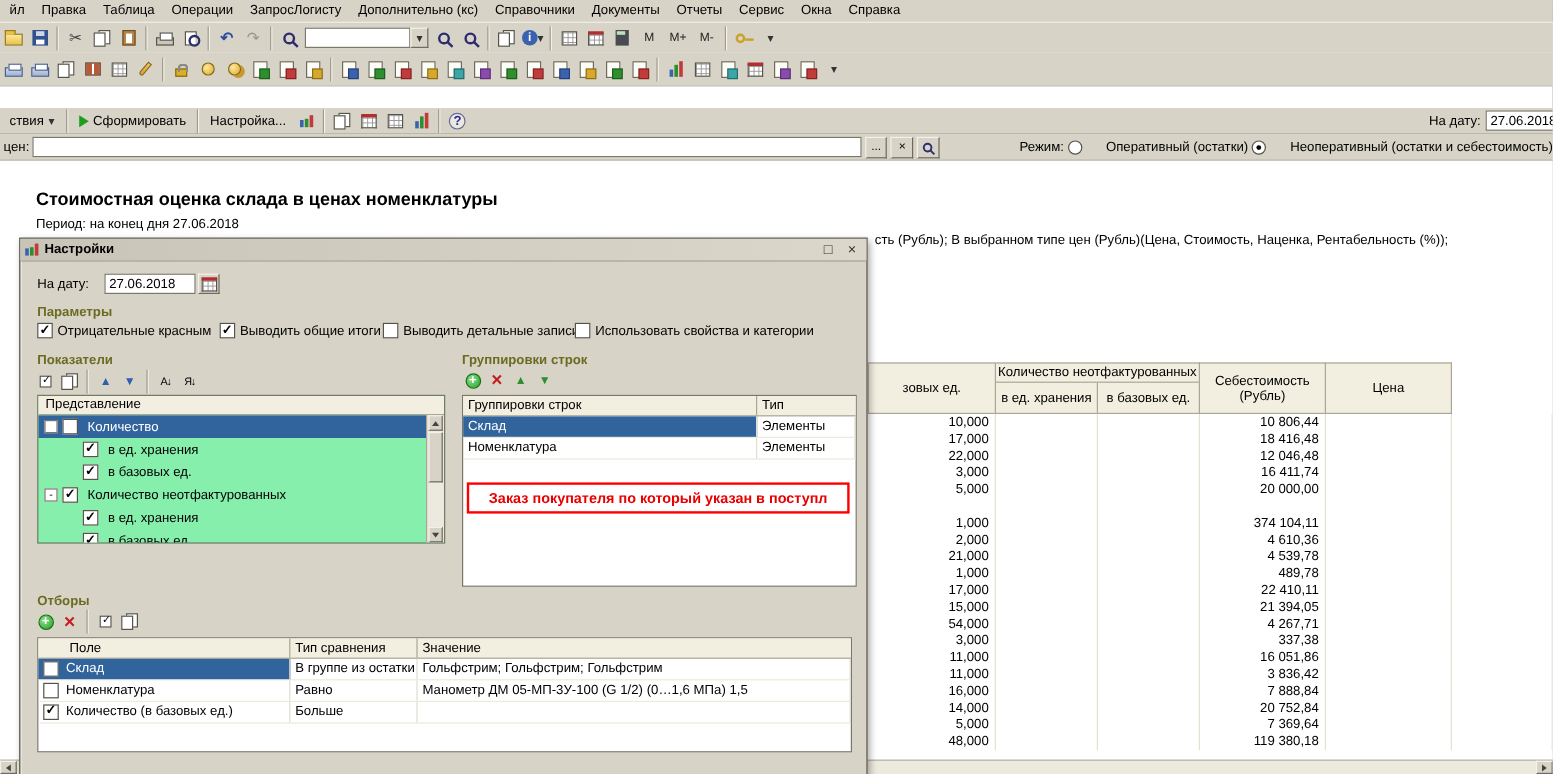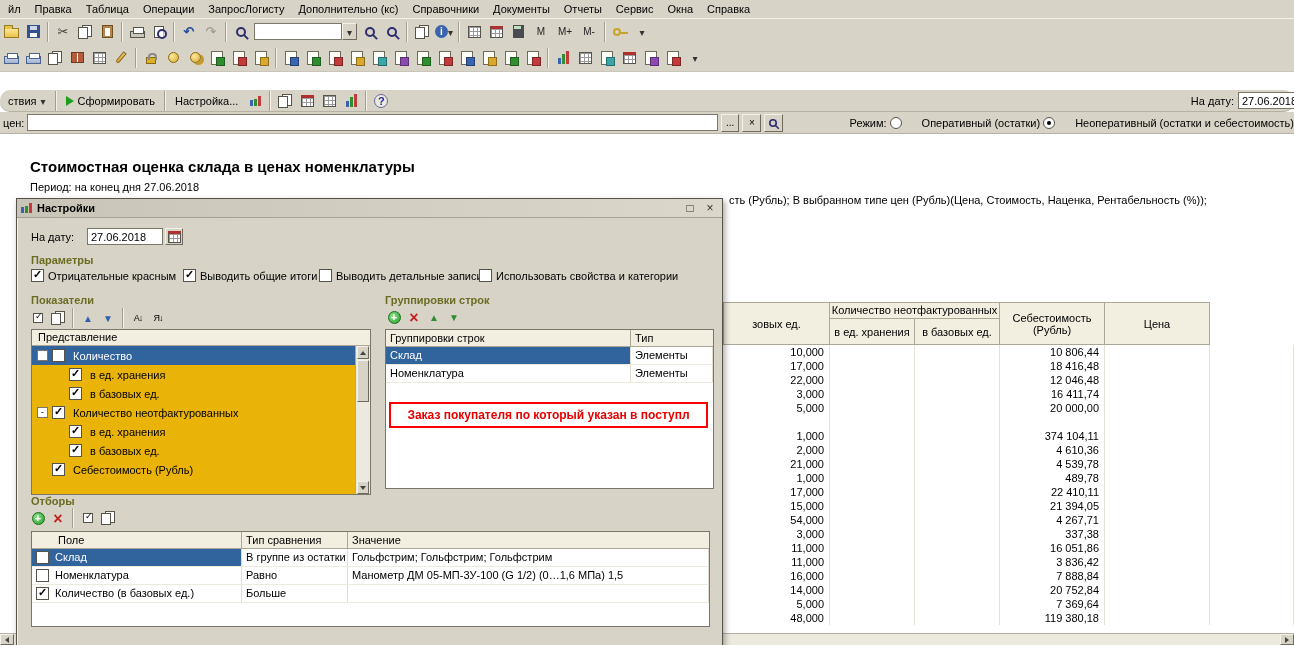--- a/index.html
+++ b/index.html
@@ -74,21 +74,21 @@
   .coin.coins { box-shadow:3px 2px 0 #c9982a; }
   .help { width:14px; height:14px; border-radius:50%; background:#eceade; border:1px solid #6a6a9a; display:inline-flex; align-items:center; justify-content:center; }
   .help::before { content:"?"; color:#2a2aa0; font-weight:bold; font-size: 11px; }
 
   
   #childbar { top:72px; height:18px; background:linear-gradient(#b7b3a6,#a09c8f); display:flex; align-items:center; padding:0 2px; color:#2c2a24; font-weight:bold; }
   #childbar .ttl { white-space:nowrap; overflow:hidden; }
   .winbtn { width:17px; height:14px; background:var(--chrome); border:1px solid; border-color:var(--hl) var(--sh) var(--sh) var(--hl); display:inline-flex; align-items:center; justify-content:center; font-weight:bold; font-size:10px; margin-left:auto; flex:none; }
 
   
-  #actionbar { top:90px; height:22px; display:flex; align-items:center; padding-left:2px; border-bottom:1px solid var(--chrome-br);border-radius:10px; }
+  #actionbar { top:90px; height:22px; display:flex; align-items:center; padding-left:2px; border-bottom:1px solid var(--chrome-br); }
   .abtn { display:inline-flex; align-items:center; gap:4px; padding:2px 6px; height:20px; white-space:nowrap; }
   .play { width:0; height:0; border-left:8px solid #1e9e1e; border-top:5px solid transparent; border-bottom:5px solid transparent; }
   .bold { font-weight:normal; }
   .ab-right { margin-left:auto; display:inline-flex; align-items:center; gap:4px; margin-right:-14px; }
   .din { height:17px; border:1px solid #7b7769; background:#fff; font:inherit; padding:1px 3px; }
 
   
   #filterrow { top:112px; height:22px; display:flex; align-items:center; gap:3px; padding-left:3px; border-bottom:1px solid var(--chrome-br); }
   #filterrow .bigin { width:704px; height:17px; border:1px solid #7b7769; background:#fff; font:inherit; padding:1px 3px; }
   .sbtn { width:19px; height:18px; background:var(--chrome); border:1px solid; border-color:var(--hl) var(--sh) var(--sh) var(--hl); display:inline-flex; align-items:center; justify-content:center; font-size:10px; }
@@ -148,21 +148,21 @@
   .plus { width:13px; height:13px; border-radius:50%; background:radial-gradient(circle at 35% 35%, #8fe08f, #259e25); border:1px solid #157015; color:#fff; display:inline-flex; align-items:center; justify-content:center; }
   .plus::before { content:"+"; font-weight:bold; font-size:11px; line-height:11px; }
   .delx::before { content:"×"; color:#c41f1f; font-weight:bold; font-size:16px; line-height:13px; }
   .arrb-up::before{content:"▲"; color:#2f5fae; font-size:10px;}
   .arrb-dn::before{content:"▼"; color:#2f5fae; font-size:10px;}
   .arrg-up::before{content:"▲"; color:#2e8f2e; font-size:10px;}
   .arrg-dn::before{content:"▼"; color:#2e8f2e; font-size:10px;}
   .i-saz::before{content:"А↓"; font-size:9px; letter-spacing:-1px;}
   .i-szya::before{content:"Я↓"; font-size:9px; letter-spacing:-1px;}
 
-  .tree { position:absolute; left:14px; top:130px; width:340px; height:166px; background:#eab308; border:1px solid #7a766a; }
+  .tree { position:absolute; left:14px; top:130px; width:340px; height:124px; background:#86efac; border:1px solid #7a766a; }
   .tree-h { height:16px; background:var(--cream); border-bottom:1px solid var(--gridln); line-height:15px; padding-left:6px; }
   .tree-b { position:absolute; top:16px; left:0; right:15px; bottom:0; overflow:hidden; }
   .trow { height:19px; display:flex; align-items:center; }
   .exp { width:11px; height:11px; border:1px solid #7a766a; background:#fff; font-size:9px; line-height:8px; text-align:center; flex:none; margin-left:5px; margin-right:4px; }
   .exp::before { content:"-"; }
   .trow.lvl0 .cbx { }
   .trow.lvl0b { padding-left:20px; }
   .trow.lvl1 { padding-left:37px; }
   .tlabel { margin-left:4px; padding:1px 4px; white-space:nowrap; overflow:hidden; }
   .trow.sel .tlabel { background:var(--sel); color:#fff; flex:1; }

